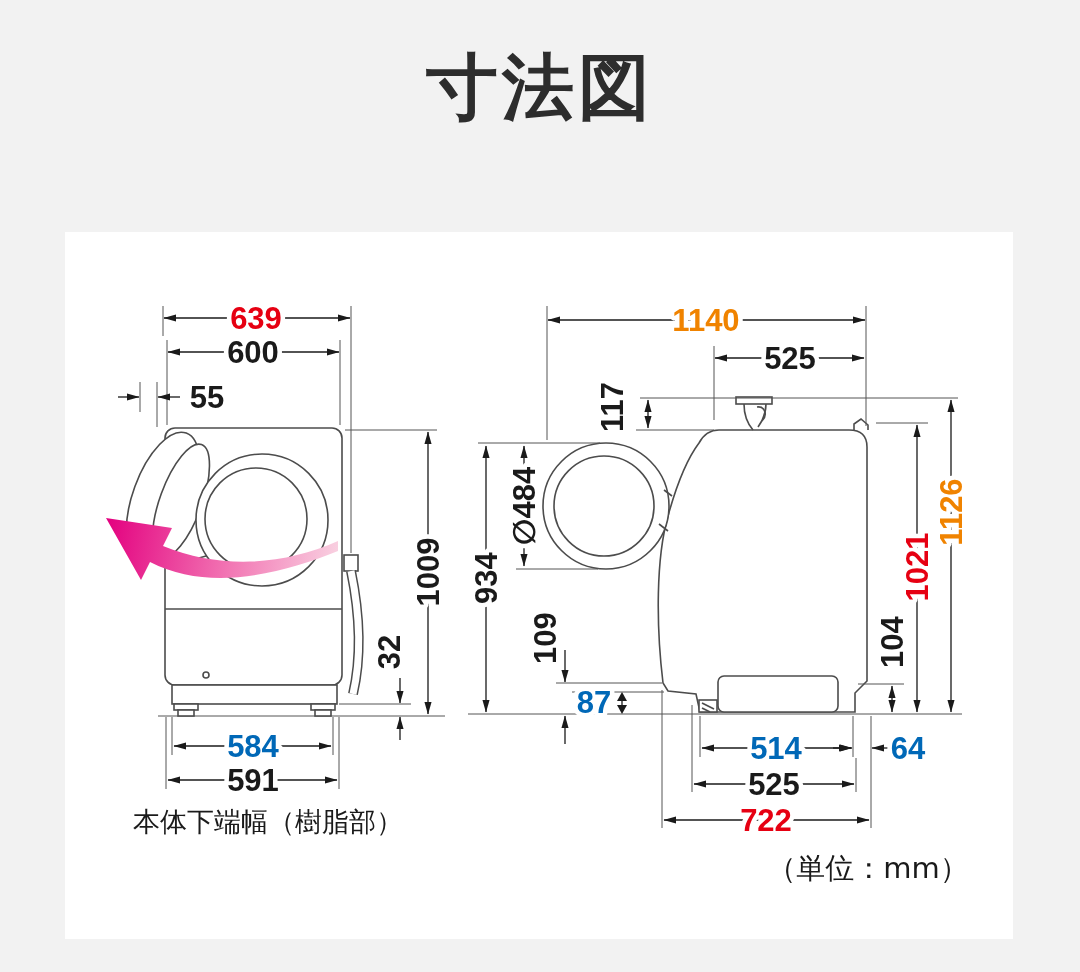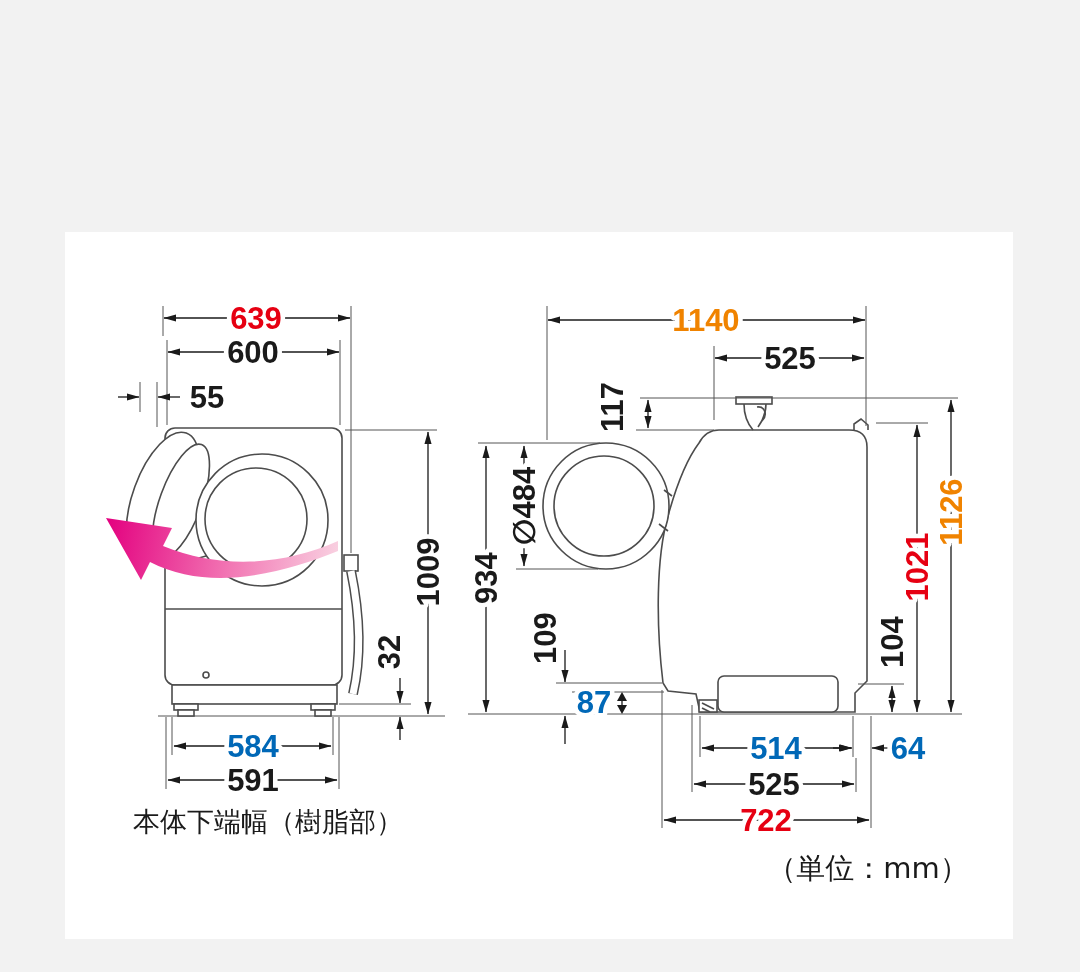--- a/index.html
+++ b/index.html
@@ -42,20 +42,21 @@
   .unit{
     font-family:"DejaVu Sans","Liberation Sans",sans-serif;
     font-size:29px;fill:#1a1a1a;text-anchor:middle;
   }
 </style>
 </head>
 <body>
 
 <div class="page">
 
+  <div class="page-title">寸法図</div>
 
   <div class="panel"></div>
 
   <svg class="diagram" width="948" height="707" viewBox="65 232 948 707">
     <defs>
       <marker id="ah" viewBox="0 0 12 8" refX="11.5" refY="4" markerWidth="13" markerHeight="9" markerUnits="userSpaceOnUse" orient="auto-start-reverse">
         <path d="M12,4 L0,0.6 L0,7.4 Z" class="ah"></path>
       </marker>
       <linearGradient id="pinkGrad" gradientUnits="userSpaceOnUse" x1="340" y1="560" x2="106" y2="520">
         <stop offset="0" stop-color="#f9d3e2"></stop>

